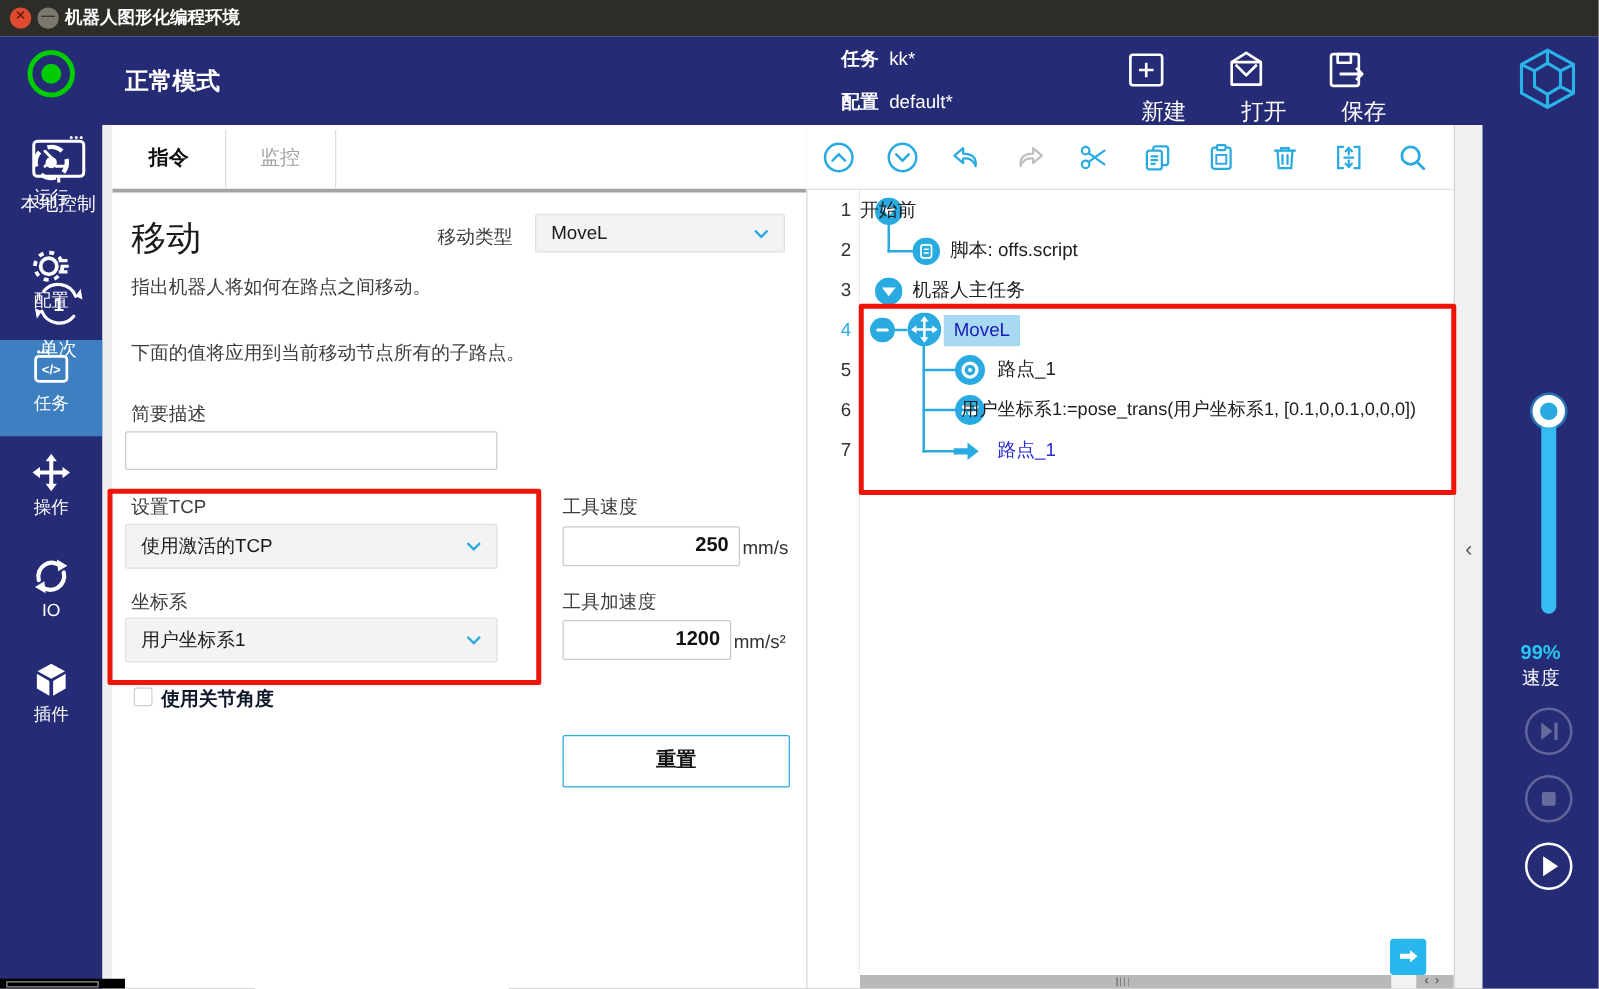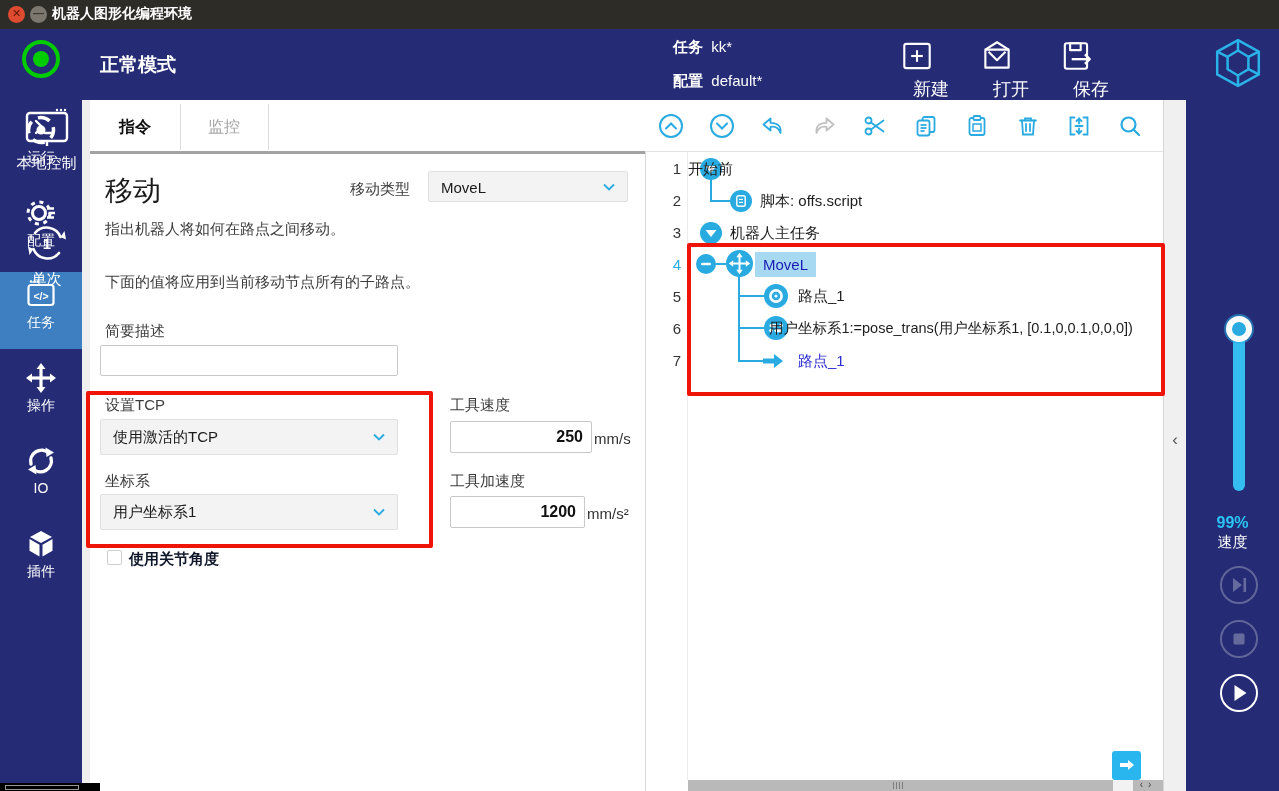--- a/index.html
+++ b/index.html
@@ -270,20 +270,21 @@
   <input class="abs ninput" style="left: 450px; top: 421px; width: 142px; height: 32px;" value="250">
   <div class="abs unit" style="left:594px;top:430px;">mm/s</div>
 
   <div class="abs flabel" style="left:450px;top:472px;">工具加速度</div>
   <input class="abs ninput" style="left: 450px; top: 496px; width: 135px; height: 32px;" value="1200">
   <div class="abs unit" style="left:587px;top:505px;">mm/s²</div>
 
   <div class="abs cbox" style="left:107px;top:550px;"></div>
   <div class="abs cb-label" style="left:129px;top:550px;">使用关节角度</div>
 
+  <div class="abs reset-btn">重置</div>
 
   <div class="abs tree-panel"></div>
 
   <div class="abs tree-toolbar">
     <div class="tt-btn" style="left:13px;">
       <svg width="26" height="26" viewBox="0 0 26 26" fill="none" stroke="#29abe2" stroke-width="2" stroke-linecap="round">
         <circle cx="13" cy="13" r="11"></circle>
           <polyline points="8,15.5 13,10.5 18,15.5"></polyline>
         </svg>
     </div>

